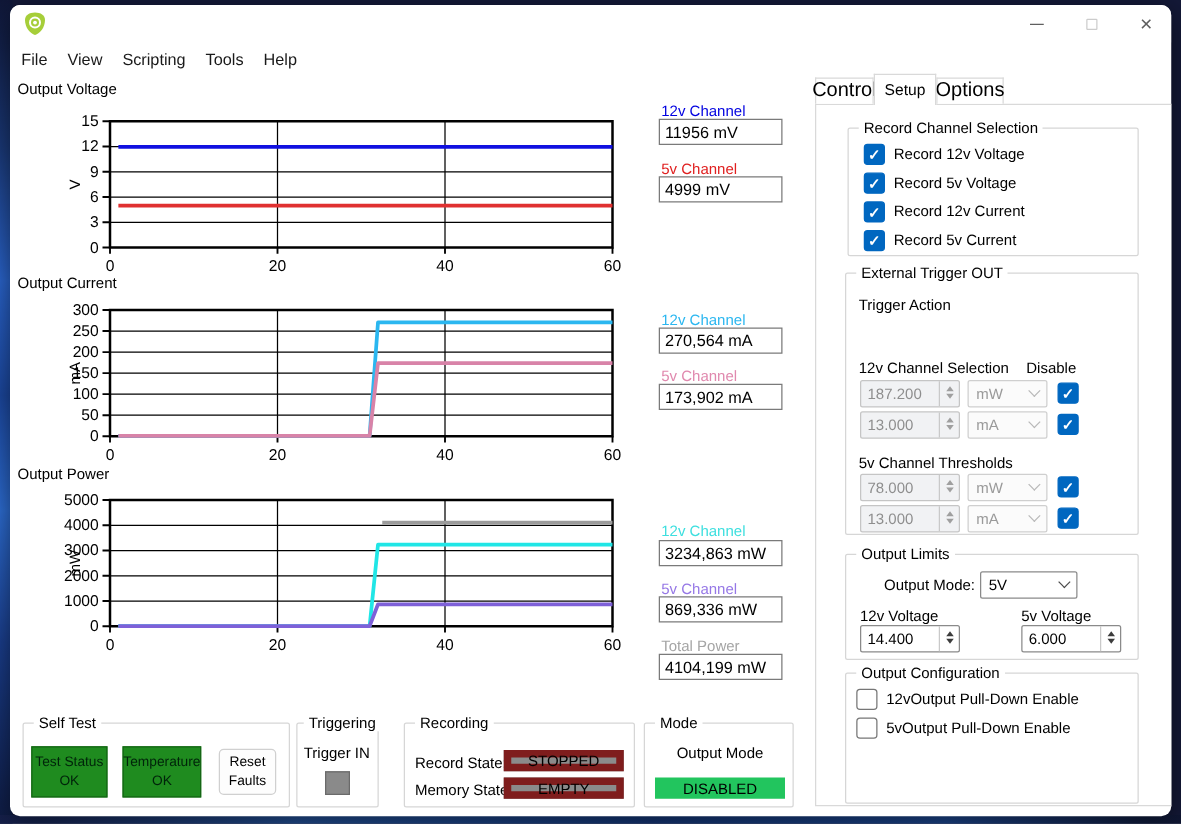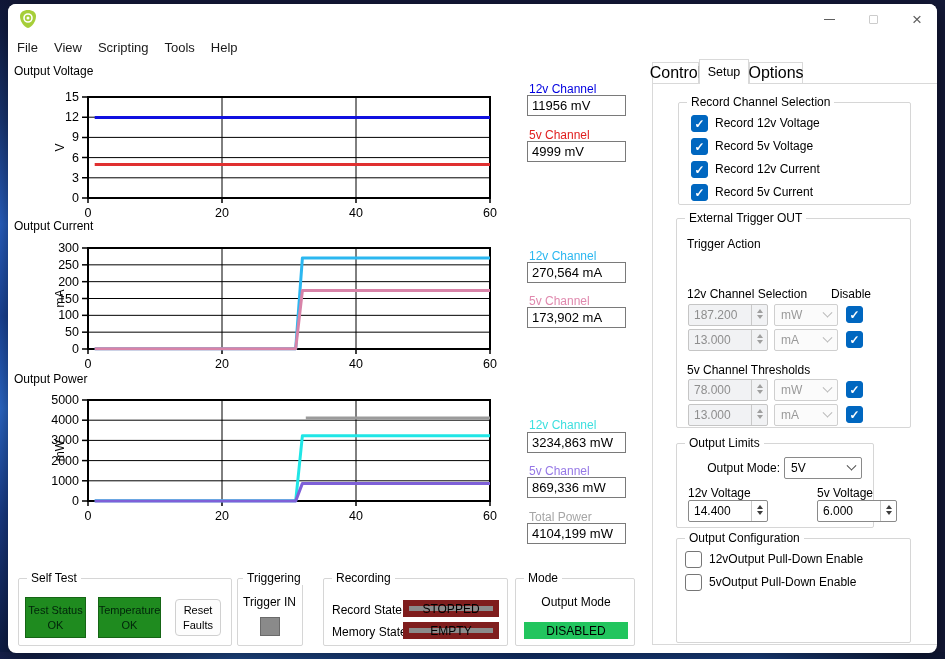--- a/index.html
+++ b/index.html
@@ -265,21 +265,21 @@
         <span class="tick">✓</span>
       </div>
     <div class="cblabel" style="left:36px;top:82px">Record 5v Current</div>
   </div>
 
   <div class="group" style="left:668px;top:214px;width:235px;height:210px">
     <span class="gtitle">External Trigger OUT</span>
     <div class="flabel" style="left:10px;top:18px">Trigger Action</div>
 
     <div class="flabel" style="left:10px;top:68px">12v Channel Selection</div>
-    <div class="flabel" style="left:154px;top:68px">Disable</div>
+    <div class="flabel" style="left:144px;top:68px">Disable</div>
 
     <div class="spin dis" style="left:11px;top:85px;width:80px">
       <span>187.200</span>
       <span class="spin-arrows">
           <b class="au"></b>
           <b class="ad"></b>
         </span>
     </div>
     <div class="combo dis" style="left:97px;top:85px;width:64px">
       <span>mW</span>
@@ -330,21 +330,21 @@
     </div>
     <div class="combo dis" style="left:97px;top:185px;width:64px">
       <span>mA</span>
       <span class="chev"></span>
     </div>
     <div class="cb checked" style="left:169px;top:187px">
         <span class="tick">✓</span>
       </div>
   </div>
 
-  <div class="group" style="left:668px;top:439px;width:198px;height:85px">
+  <div class="group" style="left:668px;top:439px;width:235px;height:85px">
     <span class="gtitle">Output Limits</span>
     <div class="flabel" style="left:18px;top:17px;width:85px;text-align:right">Output Mode:</div>
     <div class="combo" style="left:107px;top:13px;width:78px">
       <span>5V</span>
       <span class="chev"></span>
     </div>
     <div class="flabel" style="left:11px;top:42px">12v Voltage</div>
     <div class="flabel" style="left:140px;top:42px">5v Voltage</div>
     <div class="spin" style="left:11px;top:56px;width:80px">
       <span>14.400</span>

